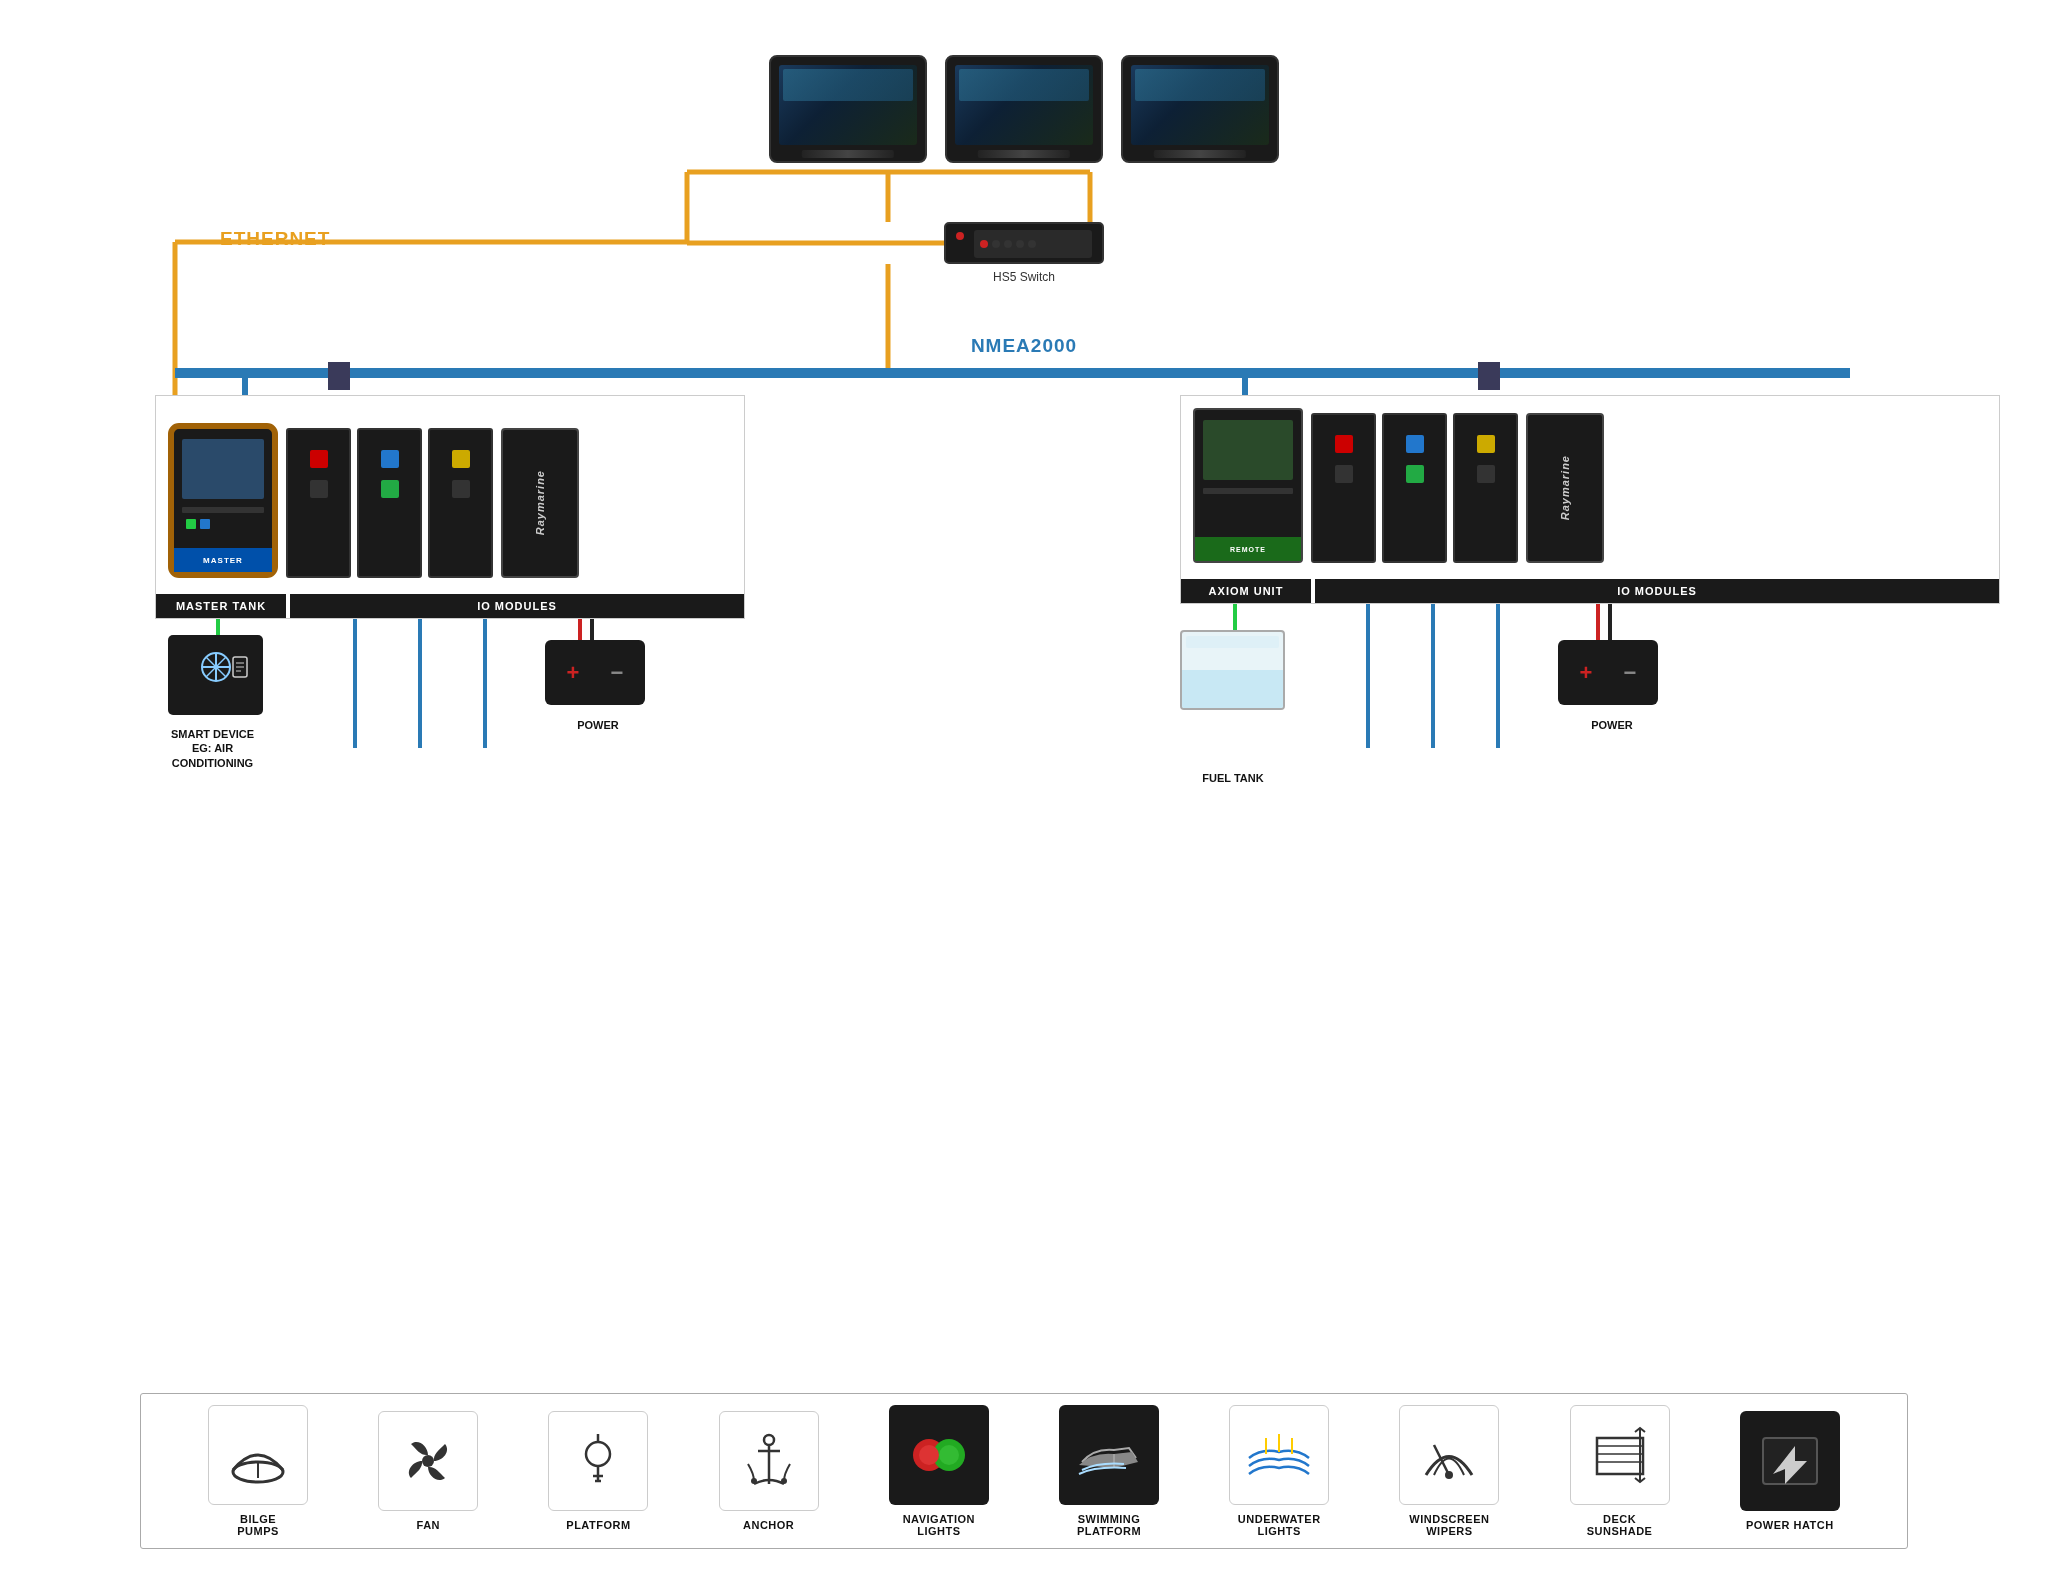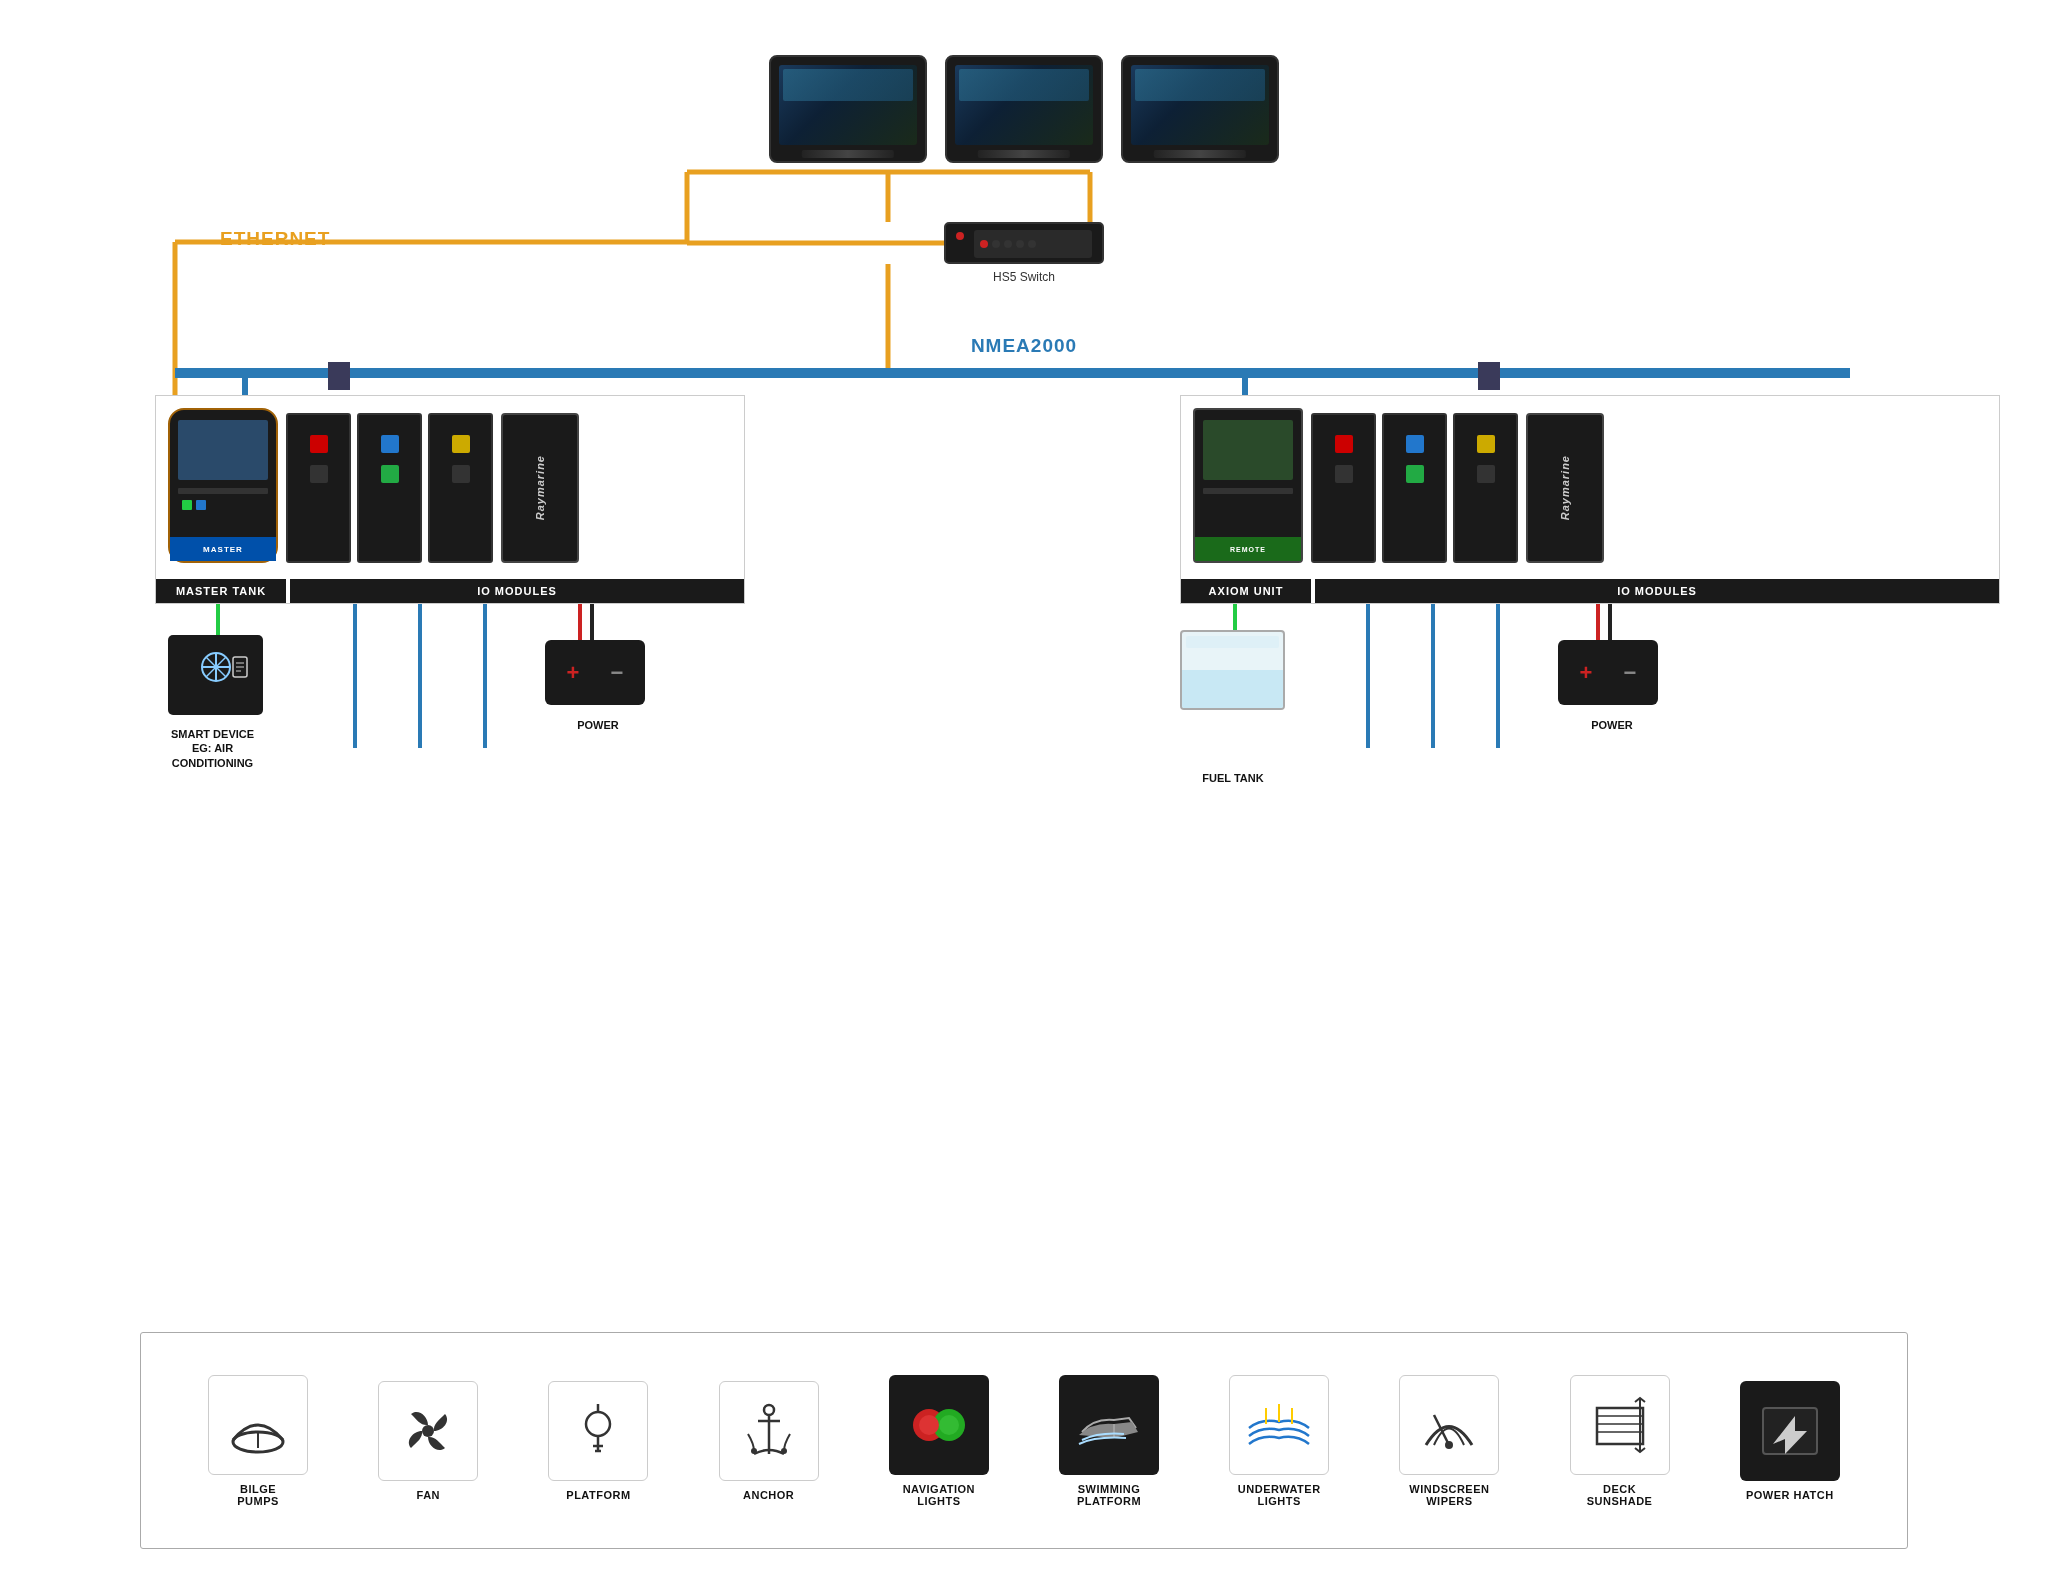--- a/index.html
+++ b/index.html
@@ -172,21 +172,21 @@
       color: #111;
       line-height: 1.3;
     }
 
     
     .legend-box {
       position: absolute;
       bottom: 28px;
       left: 140px;
       right: 140px;
-      height: 217px;
+      height: 156px;
       border: 1.5px solid #aaa;
       border-radius: 3px;
       display: flex;
       align-items: center;
       justify-content: space-around;
       padding: 0 32px;
     }
     .legend-item {
       display: flex;
       flex-direction: column;
@@ -302,21 +302,21 @@
     </div>
   </div>
   <div class="hs5-label">HS5 Switch</div>
 
   <div class="nmea-label">NMEA2000</div>
 
   <div style="position:absolute;top:395px;left:155px;width:590px;border:1.5px solid #ccc;background:#fff;">
     <div style="display:flex;gap:8px;align-items:flex-end;padding:12px 12px 40px 12px;position:relative;">
 
       <div style="display:flex;flex-direction:column;align-items:center;">
-        <div style="width:110px;height:155px;background:#1a1a1a;border-radius:16px;border:2px solid #a16207;position:relative;">
+        <div style="width:110px;height:155px;background:#1a1a1a;border-radius:11px;border:6px solid #a16207;position:relative;margin-top:15px;">
           <div style="position:absolute;top:10px;left:8px;right:8px;height:60px;background:#2a4a6a;border-radius:2px;"></div>
           <div style="position:absolute;top:78px;left:8px;right:8px;height:6px;background:#333;border-radius:1px;"></div>
           <div style="position:absolute;bottom:0;left:0;right:0;height:24px;background:#0050aa;display:flex;align-items:center;justify-content:center;">
             <span style="color:#fff;font-size:8px;font-weight:bold;letter-spacing:1px;">MASTER</span>
           </div>
           <div style="position:absolute;top:90px;left:12px;display:flex;gap:4px;">
             <div style="width:10px;height:10px;background:#22cc44;border-radius:1px;"></div>
             <div style="width:10px;height:10px;background:#2277cc;border-radius:1px;"></div>
           </div>
         </div>

